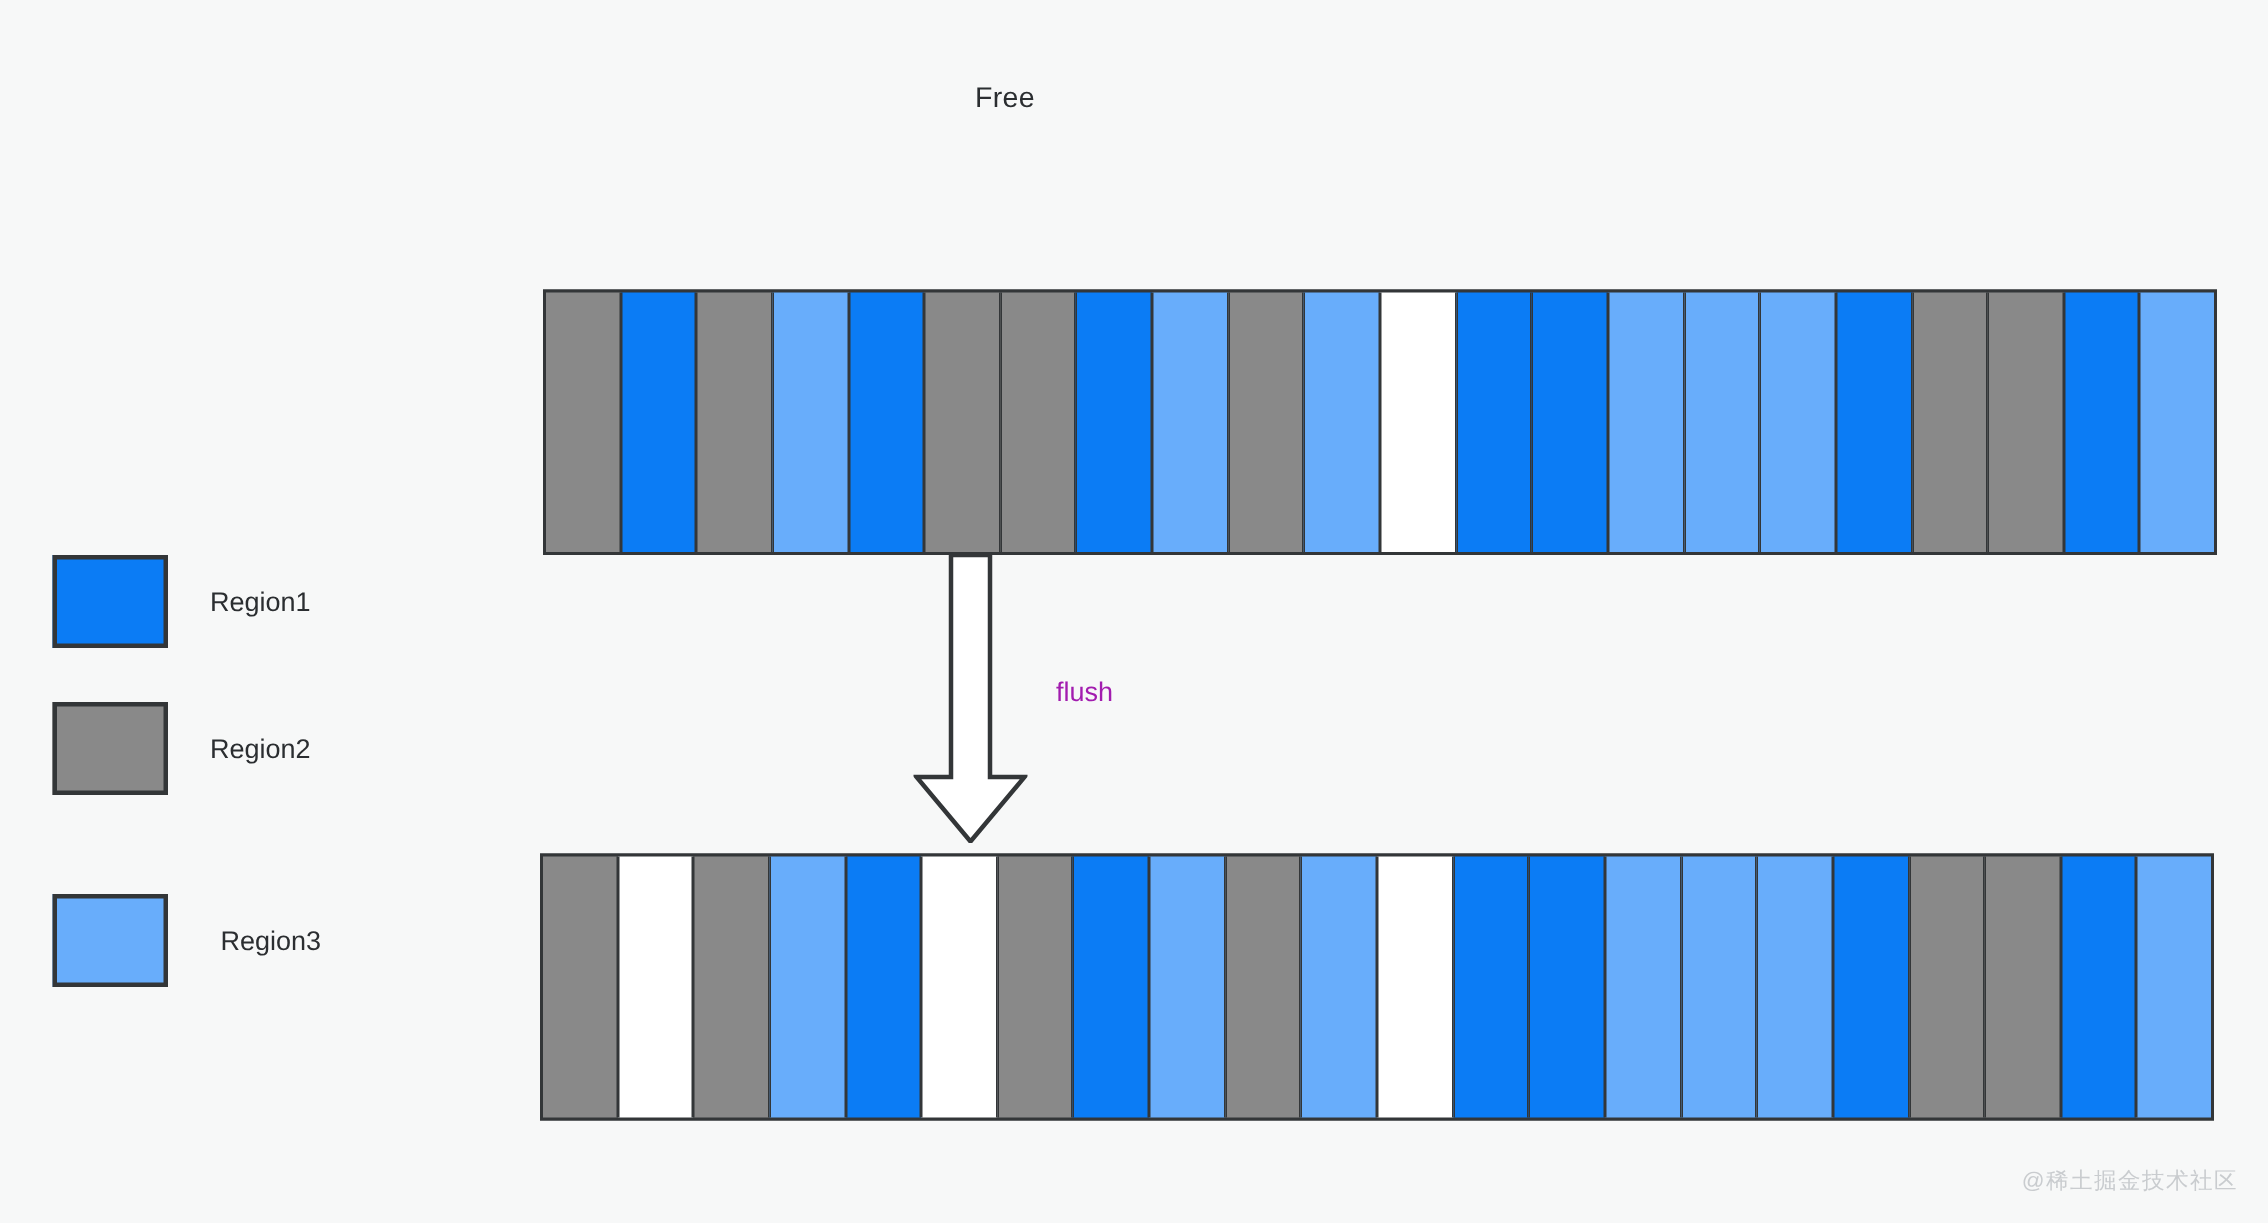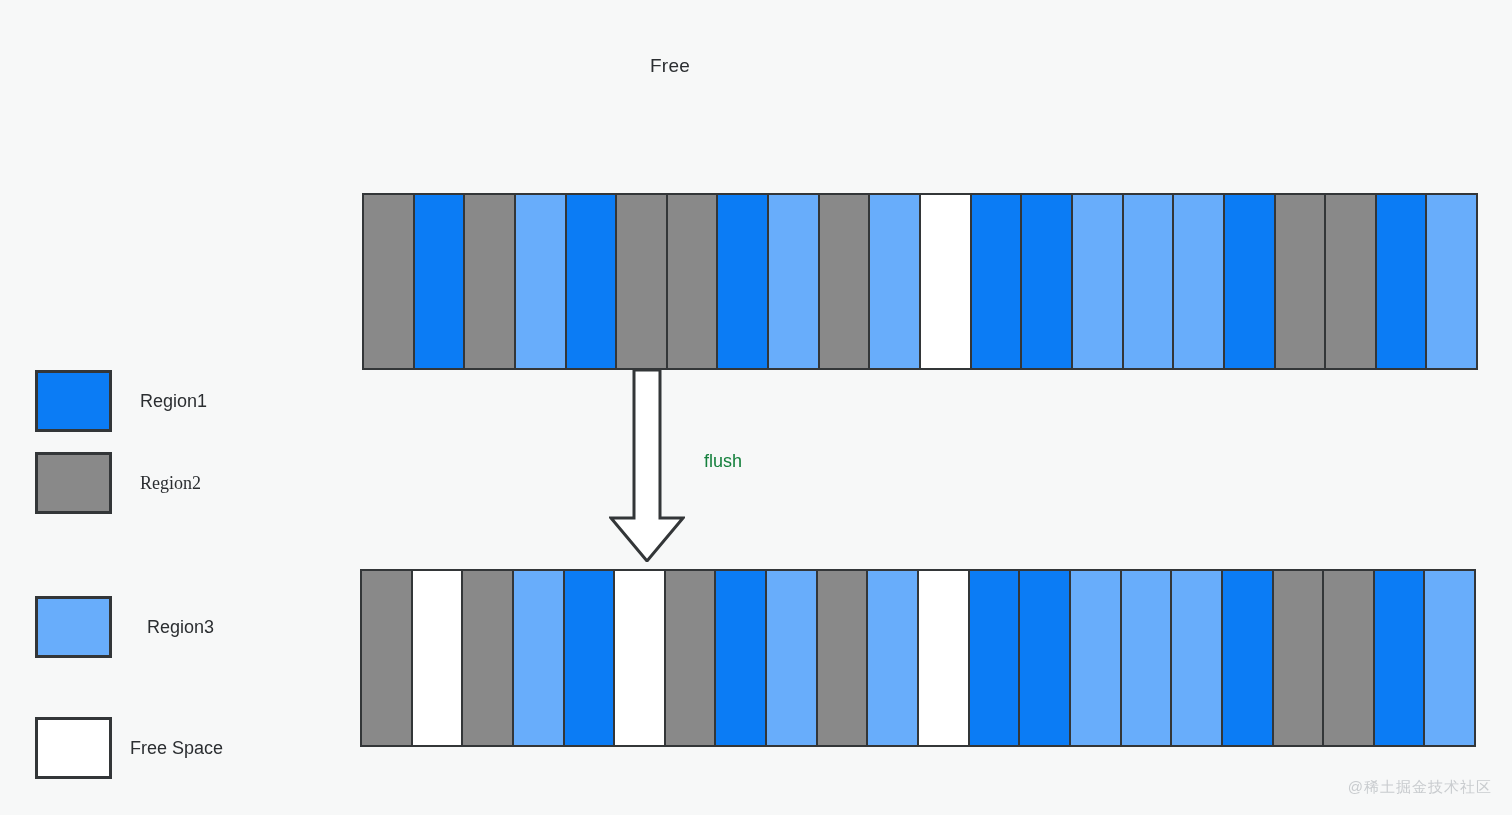--- a/index.html
+++ b/index.html
@@ -66,21 +66,21 @@
     left: 609px;
     top: 370px;
     width: 76px;
     height: 192px;
   }
   #flush-label {
     position: absolute;
     left: 704px;
     top: 451px;
     font-size: 18px;
-    color: #15803d;
+    color: #a21caf;
   }
 
   
   #legend {
     position: absolute;
     left: 0;
     top: 0;
     width: 330px;
     height: 815px;
   }
@@ -175,27 +175,23 @@
     <div class="heap-cell" style="background: rgb(137, 137, 137);"></div>
     <div class="heap-cell" style="background: rgb(11, 124, 245);"></div>
     <div class="heap-cell" style="background: rgb(104, 173, 251);"></div>
   </div>
 
 <div id="legend">
     <div class="legend-item" style="top: 370px; padding-left: 44px;">
       <div class="legend-swatch" style="background: rgb(11, 124, 245);"></div>
       <div class="legend-label" style="left: 140px;">Region1</div>
     </div>
-    <div class="legend-item" style="top: 452px; font-family: Liberation Serif, serif;">
+    <div class="legend-item" style="top: 468px;">
       <div class="legend-swatch" style="background: rgb(137, 137, 137);"></div>
       <div class="legend-label" style="left: 140px;">Region2</div>
     </div>
     <div class="legend-item" style="top: 596px;">
       <div class="legend-swatch" style="background: rgb(104, 173, 251);"></div>
       <div class="legend-label" style="left: 147px;">Region3</div>
     </div>
-    <div class="legend-item" style="top: 717px;">
-      <div class="legend-swatch" style="background: rgb(255, 255, 255);"></div>
-      <div class="legend-label" style="left: 130px;">Free Space</div>
-    </div>
   </div>
 
 <div id="watermark">@稀土掘金技术社区</div>
 
 </body></html>

